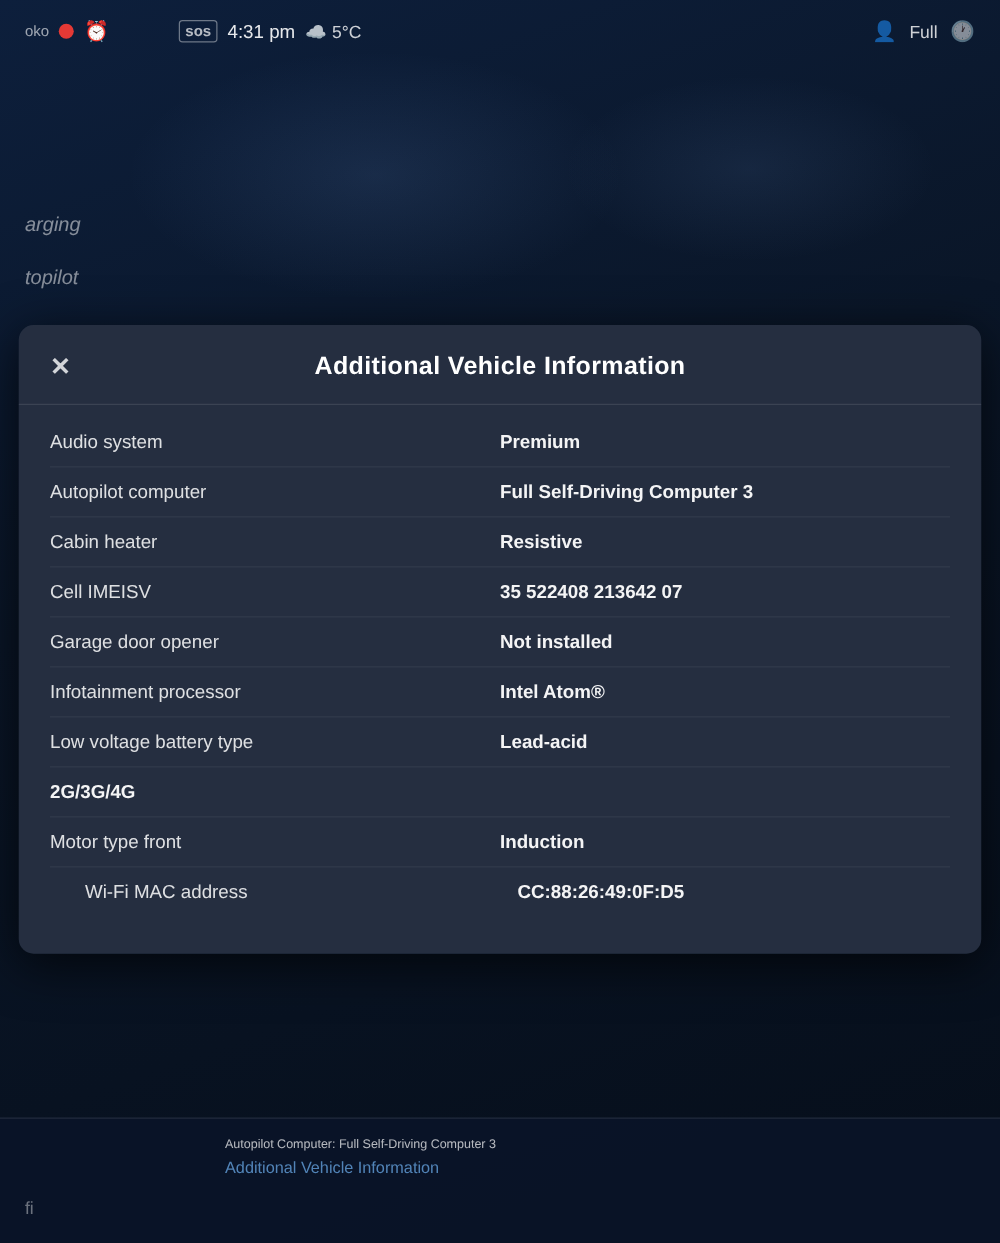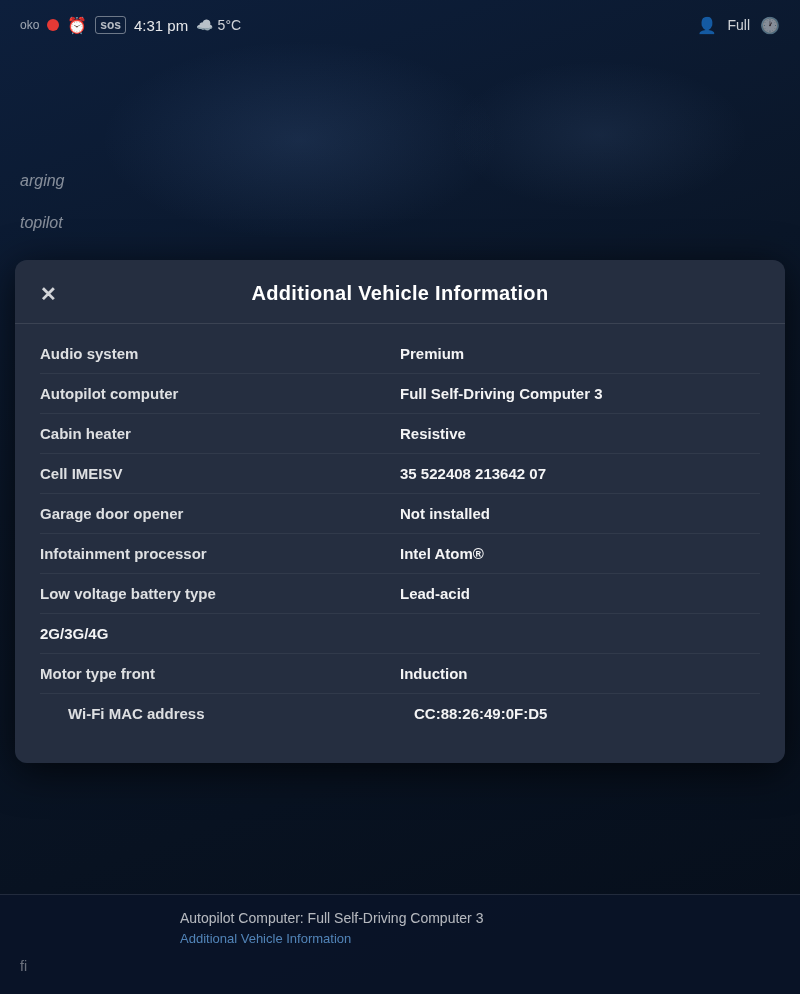--- a/index.html
+++ b/index.html
@@ -75,20 +75,21 @@
       font-size: 16px;
     }
 
     .status-sos {
       color: rgba(255,255,255,0.7);
       font-size: 12px;
       font-weight: bold;
       border: 1px solid rgba(255,255,255,0.4);
       padding: 1px 4px;
       border-radius: 3px;
+      margin-left: 48px;
     }
 
     .status-time {
       color: rgba(255,255,255,0.9);
       font-size: 15px;
       font-weight: 500;
     }
 
     .status-weather {
       color: rgba(255,255,255,0.8);
@@ -141,21 +142,21 @@
       bottom: 0; left: 0; right: 0;
       height: 100px;
       background: rgba(10, 20, 40, 0.9);
       border-top: 1px solid rgba(255,255,255,0.1);
       padding: 15px 20px;
       z-index: 10;
     }
 
     .bottom-bar-text1 {
       color: rgba(255,255,255,0.7);
-      font-size: 14px;
+      font-size: 10px;
       margin-bottom: 5px;
     }
 
     .bottom-bar-text2 {
       color: rgba(100,160,220,0.8);
       font-size: 13px;
     }
 
     .bottom-bar-left {
       position: absolute;
@@ -219,21 +220,21 @@
 
     .info-row:last-child {
       border-bottom: none;
       margin-left: 28px;
     }
 
     .info-label {
       flex: 0 0 50%;
       color: rgba(255,255,255,0.85);
       font-size: 15px;
-      font-weight: 700;
+      font-weight: 400;
       padding-right: 10px;
     }
 
     .info-value {
       flex: 0 0 50%;
       color: rgba(255,255,255,0.95);
       font-size: 15px;
       font-weight: 700;
     }
 

